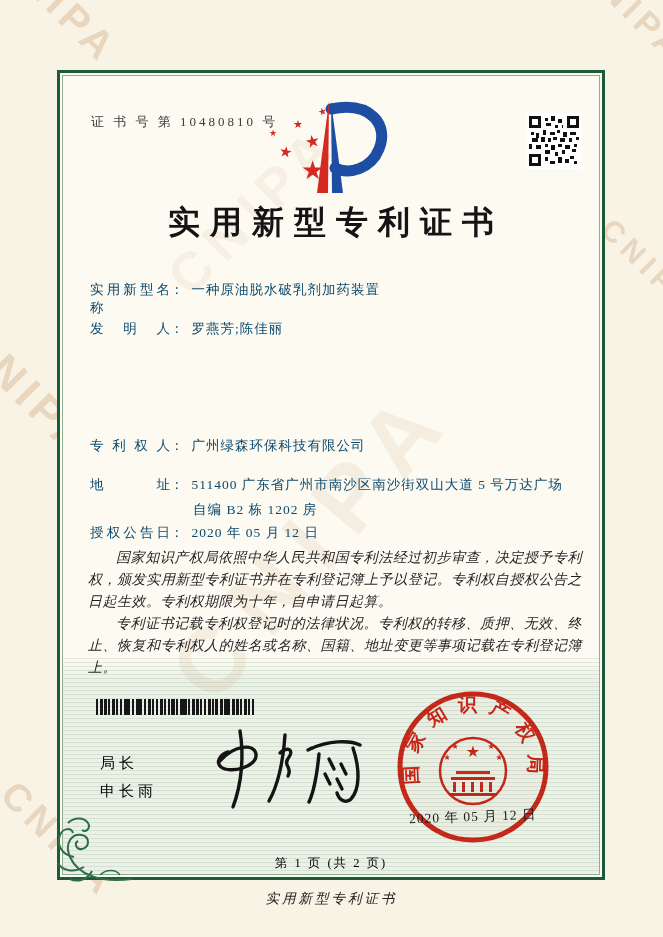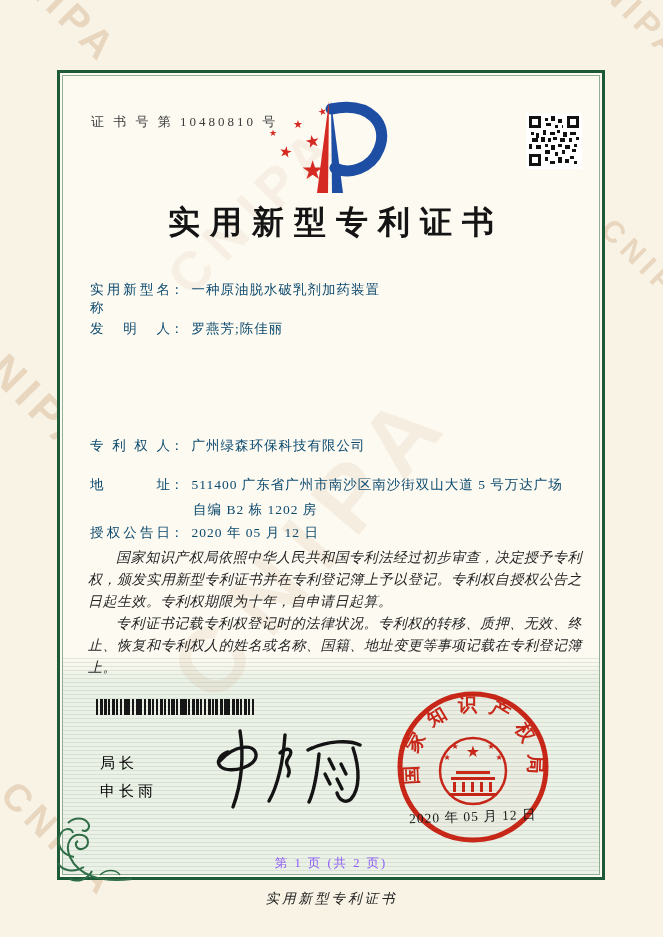--- a/index.html
+++ b/index.html
@@ -94,21 +94,21 @@
       repeating-linear-gradient(90deg,#161616 0 1px,rgba(0,0,0,0) 1px 6px),
       repeating-linear-gradient(90deg,rgba(0,0,0,0) 0 9px,#161616 9px 11px);
   }
   .officer { position:absolute; left:40px; top:676px; z-index:2;
              font-family:"Liberation Sans","DejaVu Sans",sans-serif;
              font-size:15px; color:#000000; letter-spacing:4px; line-height:28px; }
   .signature { position:absolute; left:128px; top:650px; z-index:2; }
   .seal { position:absolute; left:333px; top:614px; width:160px; height:160px; z-index:2;
           mix-blend-mode:multiply; }
   .page-info { position:absolute; left:0; right:0; top:782px; text-align:center;
-               font-size:12.5px; letter-spacing:2px; color:#8b5cf6; z-index:2; }
+               font-size:12.5px; letter-spacing:2px; color:#000000; z-index:2; }
   .flourish { position:absolute; left:-16px; top:736px; z-index:4; }
   .continuation {
     position:absolute; left:0; right:0; top:890px; text-align:center; z-index:2;
     font-size:13.5px; font-style:italic; letter-spacing:3px; color:#222;
   }
 </style>
 </head>
 <body>
 
 <div class="wm wm1">CNIPA</div>

